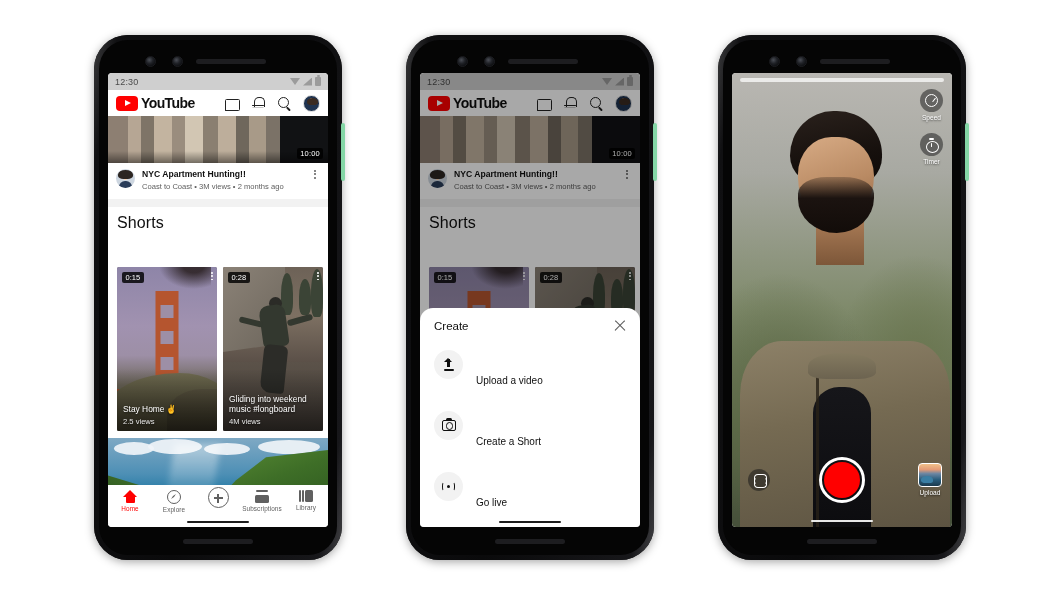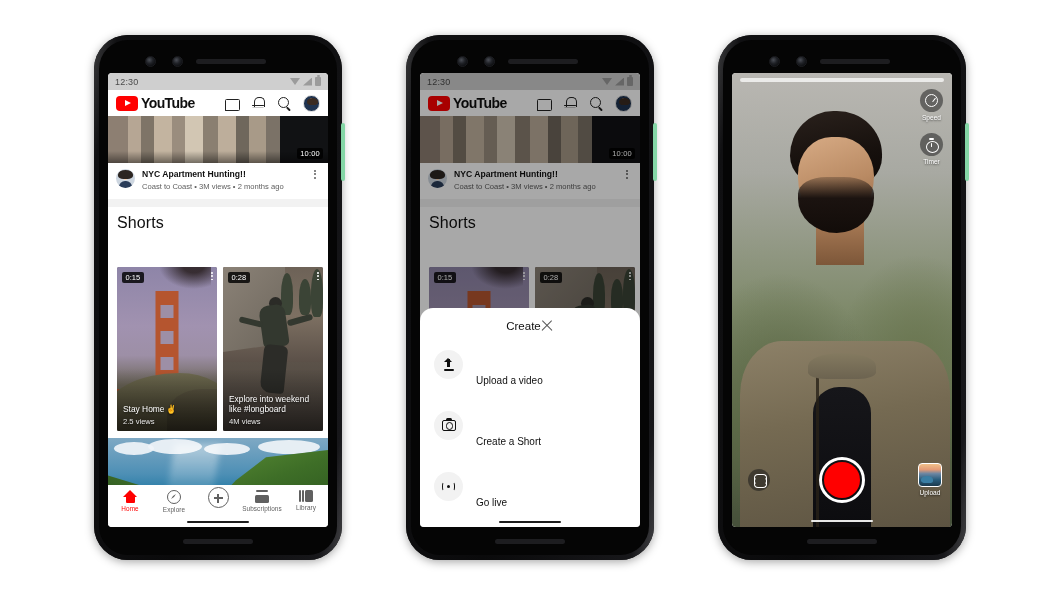--- a/index.html
+++ b/index.html
@@ -325,21 +325,21 @@
   }
 
   
   .scrim { position: absolute; inset:0; background: rgba(0,0,0,.34); }
   .sheet {
     position: absolute; left: 0; right: 0; bottom: 0;
     background: #fff; border-radius: 13px 13px 0 0;
     padding: 11px 0 10px 0;
   }
   .sheet-head {
-    display:flex; align-items:center; justify-content: center;
+    display:flex; align-items:center; justify-content: space-between;
     padding: 0 14px 2px 14px;
   }
   .sheet-title { font-size: 11.5px; color: #0f0f0f; }
   .ic-x { width: 13px; height: 13px; position: relative; }
   .ic-x::before, .ic-x::after {
     content:""; position:absolute; left:-0.5px; top:5.7px; width:14px; height:1.4px; background:#5a5a5a; border-radius:1px;
   }
   .ic-x::before { transform: rotate(45deg); }
   .ic-x::after { transform: rotate(-45deg); }
   .sheet-item { display:flex; align-items:center; gap: 13px; padding: 9px 14px; }
@@ -607,21 +607,21 @@
                 </div>
               </div>
               <div class="scrim-b"></div>
               <span class="sc-dur">0:28</span>
               <span class="sc-kebab">
                   <i></i>
                   <i></i>
                   <i></i>
                 </span>
               <div class="sc-bottom">
-                <div class="sc-title">Explore into weekend like #longboard</div>
+                <div class="sc-title">Gliding into weekend music #longboard</div>
                 <div class="sc-views">4M views</div>
               </div>
             </div>
 
           </div>
         </div>
 
         <div class="landscape" style="margin-top:7px;">
           <i class="ls-cloud" style="left:6px;top:4px;width:40px;height:13px;"></i>
           <i class="ls-cloud" style="left:40px;top:1px;width:54px;height:15px;"></i>

